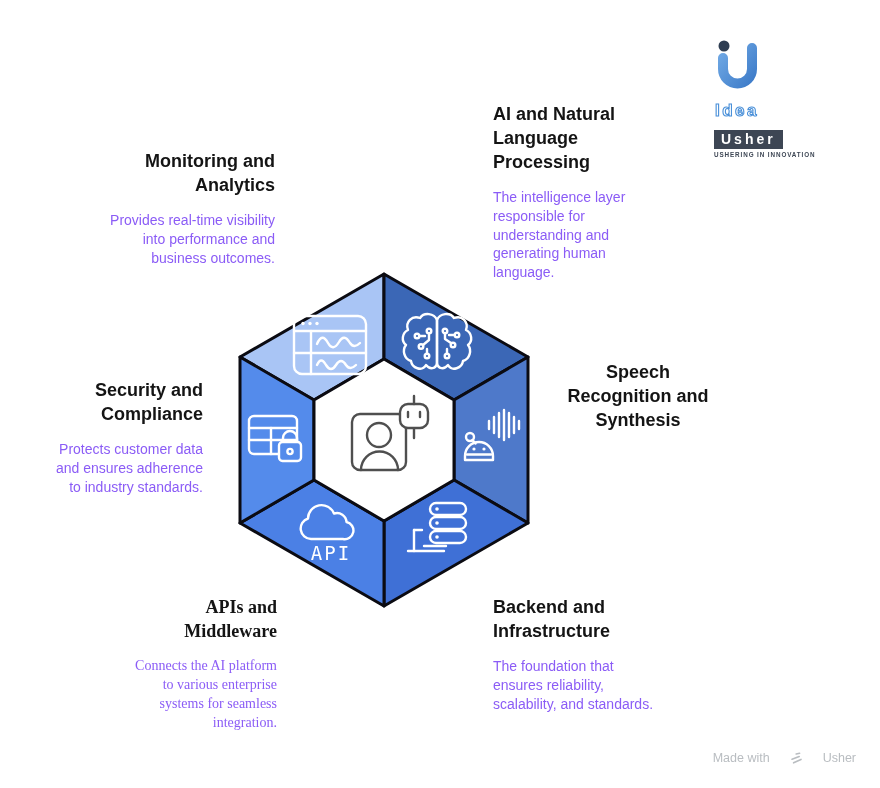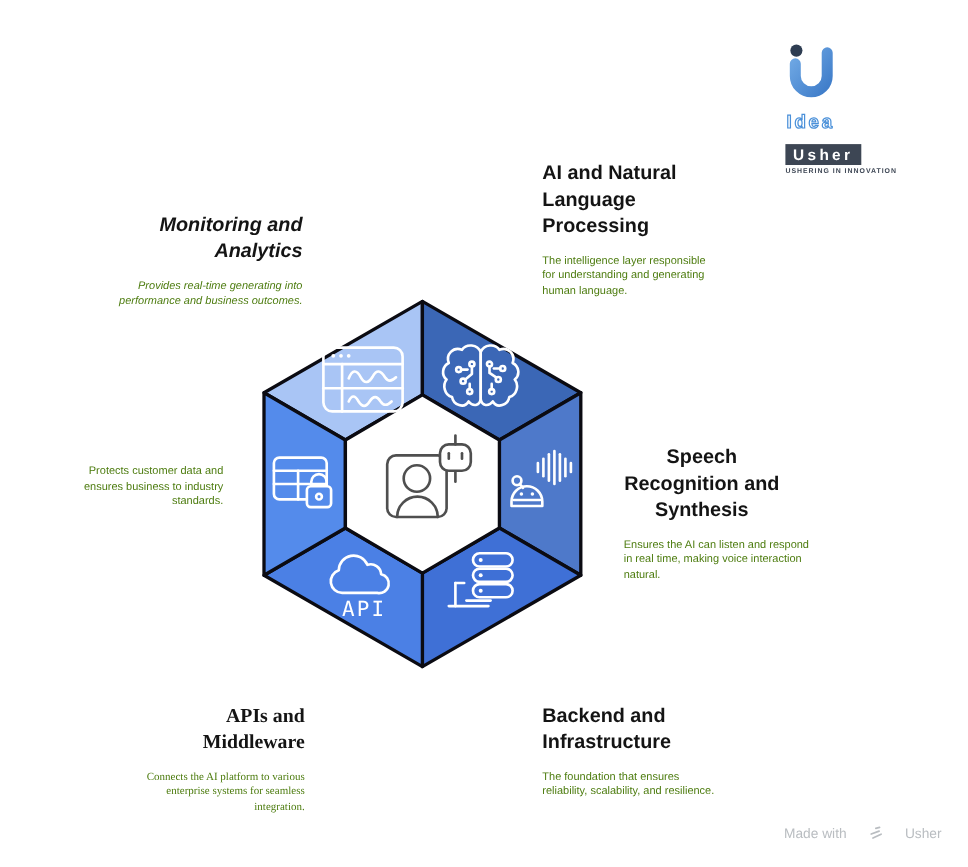--- a/index.html
+++ b/index.html
@@ -1,41 +1,41 @@
 <!DOCTYPE html>
 <html><head>
 <meta charset="utf-8">
 <style>
   html,body{margin:0;padding:0;}
   body{
     width:880px;height:788px;position:relative;background:#ffffff;
     font-family:"Liberation Sans", sans-serif;overflow:hidden;
   }
-  .tb{position:absolute;margin-top:43px;}
+  .tb{position:absolute;}
   .tb h3{
     margin:0 0 13px 0;font-size:18px;line-height:1.33;font-weight:bold;color:#141414;
   }
   .tb p{
-    margin:0;font-size:10px;line-height:1.35;color:#4d7c0f;
+    margin:0;font-size:14px;line-height:1.35;color:#8b5cf6;
   }
   .tb.align-right{text-align:right;}
   .tb.align-right h3{margin-left:auto;}
   .hex-svg{position:absolute;left:0;top:0;}
   .logo{position:absolute;left:712px;top:36px;width:148px;display:flex;align-items:flex-start;flex-direction:column;}
   .logo-mark{flex:0 0 auto;}
   .logo-text{margin-left:2px;margin-top:6px;}
   .logo-usher{
     display:inline-block;font-weight:bold;font-size:14px;letter-spacing:3px;
     color:#ffffff;padding:1px 7px 2px 7px;margin-top:6px;
   }
   .logo-tagline{
     font-size:6.3px;font-weight:bold;letter-spacing:0.9px;margin-top:2px;white-space:nowrap;
   }
   .footer{
-    position:absolute;right:24px;top:751px;display:flex;align-items:flex-start;gap:20px;
+    position:absolute;right:24px;top:751px;display:flex;align-items:center;gap:20px;
     font-size:12.5px;color:#b9bdc1;
   }
 </style>
 </head>
 <body>
 
 <svg class="hex-svg" width="880" height="788" viewBox="0 0 880 788">
   <defs>
     <linearGradient id="umark" x1="0" y1="0" x2="1" y2="1">
       <stop offset="0" style="stop-color: rgb(111, 168, 228);"></stop>
@@ -136,47 +136,47 @@
       <path d="M-23,30 a18.5,18.5 0 0 1 37,0"></path>
       <path d="M30,-12 V-2"></path>
       <rect x="16" y="-36" width="28" height="24" rx="8" fill="#ffffff"></rect>
       <path d="M24,-28 V-23"></path>
       <path d="M36,-28 V-23"></path>
       <path d="M30,-36 V-44"></path>
     </g>
   </g>
 </svg>
 
-<div class="tb align-right" style="left:105px;top:150px;width:170px;font-style:italic;">
+<div class="tb align-right" style="left:105px;top:150px;width:170px;">
   <h3>Monitoring and Analytics</h3>
-  <p>Provides real-time generating into performance and business outcomes.</p>
+  <p>Provides real-time visibility into performance and business outcomes.</p>
 </div>
 
 <div class="tb" style="left:493px;top:103px;width:152px;">
   <h3>AI and Natural Language Processing</h3>
   <p>The intelligence layer responsible for understanding and generating human language.</p>
 </div>
 
 <div class="tb align-right" style="left:53px;top:379px;width:150px;">
-  <p>Protects customer data and ensures business to industry standards.</p>
+  <h3>Security and Compliance</h3>
+  <p>Protects customer data and ensures adherence to industry standards.</p>
 </div>
 
 <div class="tb" style="left:567px;top:361px;width:176px;">
   <h3 style="max-width:142px;text-align:center;">Speech Recognition and Synthesis</h3>
-  <p>Ensures the AI can listen and respond in real time, making voice interaction natural.</p>
 </div>
 
 <div class="tb align-right" style="left:122px;top:596px;width:155px;font-family:Liberation Serif, serif;">
   <h3 style="max-width:112px;">APIs and Middleware</h3>
   <p>Connects the AI platform to various enterprise systems for seamless integration.</p>
 </div>
 
 <div class="tb" style="left:493px;top:596px;width:162px;">
   <h3>Backend and Infrastructure</h3>
-  <p>The foundation that ensures reliability, scalability, and resilience.</p>
+  <p>The foundation that ensures reliability, scalability, and standards.</p>
 </div>
 
 <div class="logo">
   <svg class="logo-mark" width="46" height="58" viewBox="0 0 46 58">
     <circle cx="12" cy="10" r="5.5" style="fill: rgb(46, 61, 82);"></circle>
     <path d="M11,22 V33 a14.5,14.5 0 0 0 29,0 V12" fill="none" stroke="url(#umark2)" stroke-width="10" stroke-linecap="round"></path>
     <defs>
       <linearGradient id="umark2" x1="0" y1="0" x2="1" y2="1">
         <stop offset="0" style="stop-color: rgb(111, 168, 228);"></stop>
         <stop offset="1" style="stop-color: rgb(62, 124, 201);"></stop>

